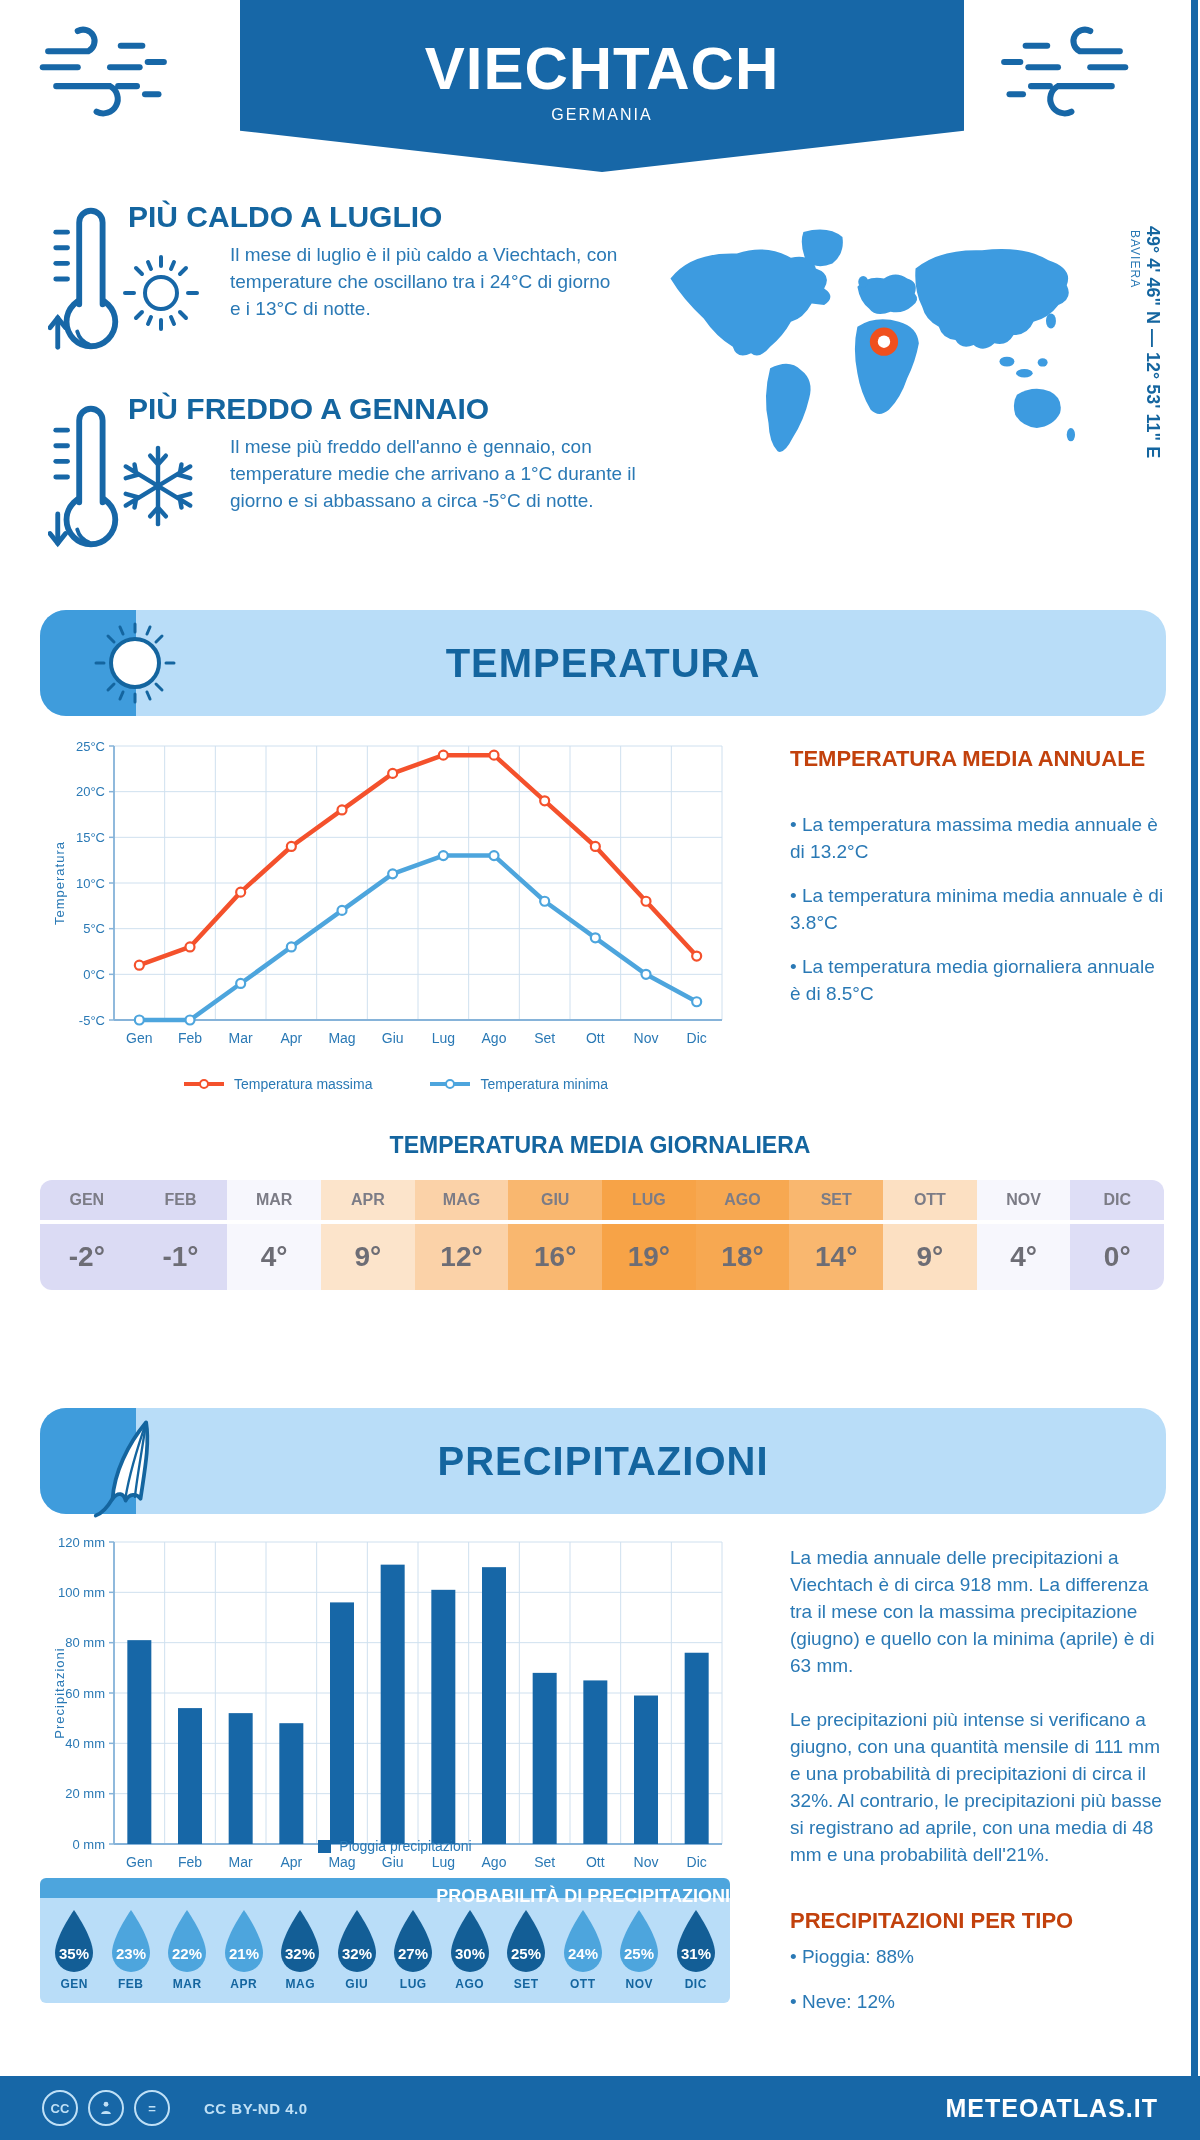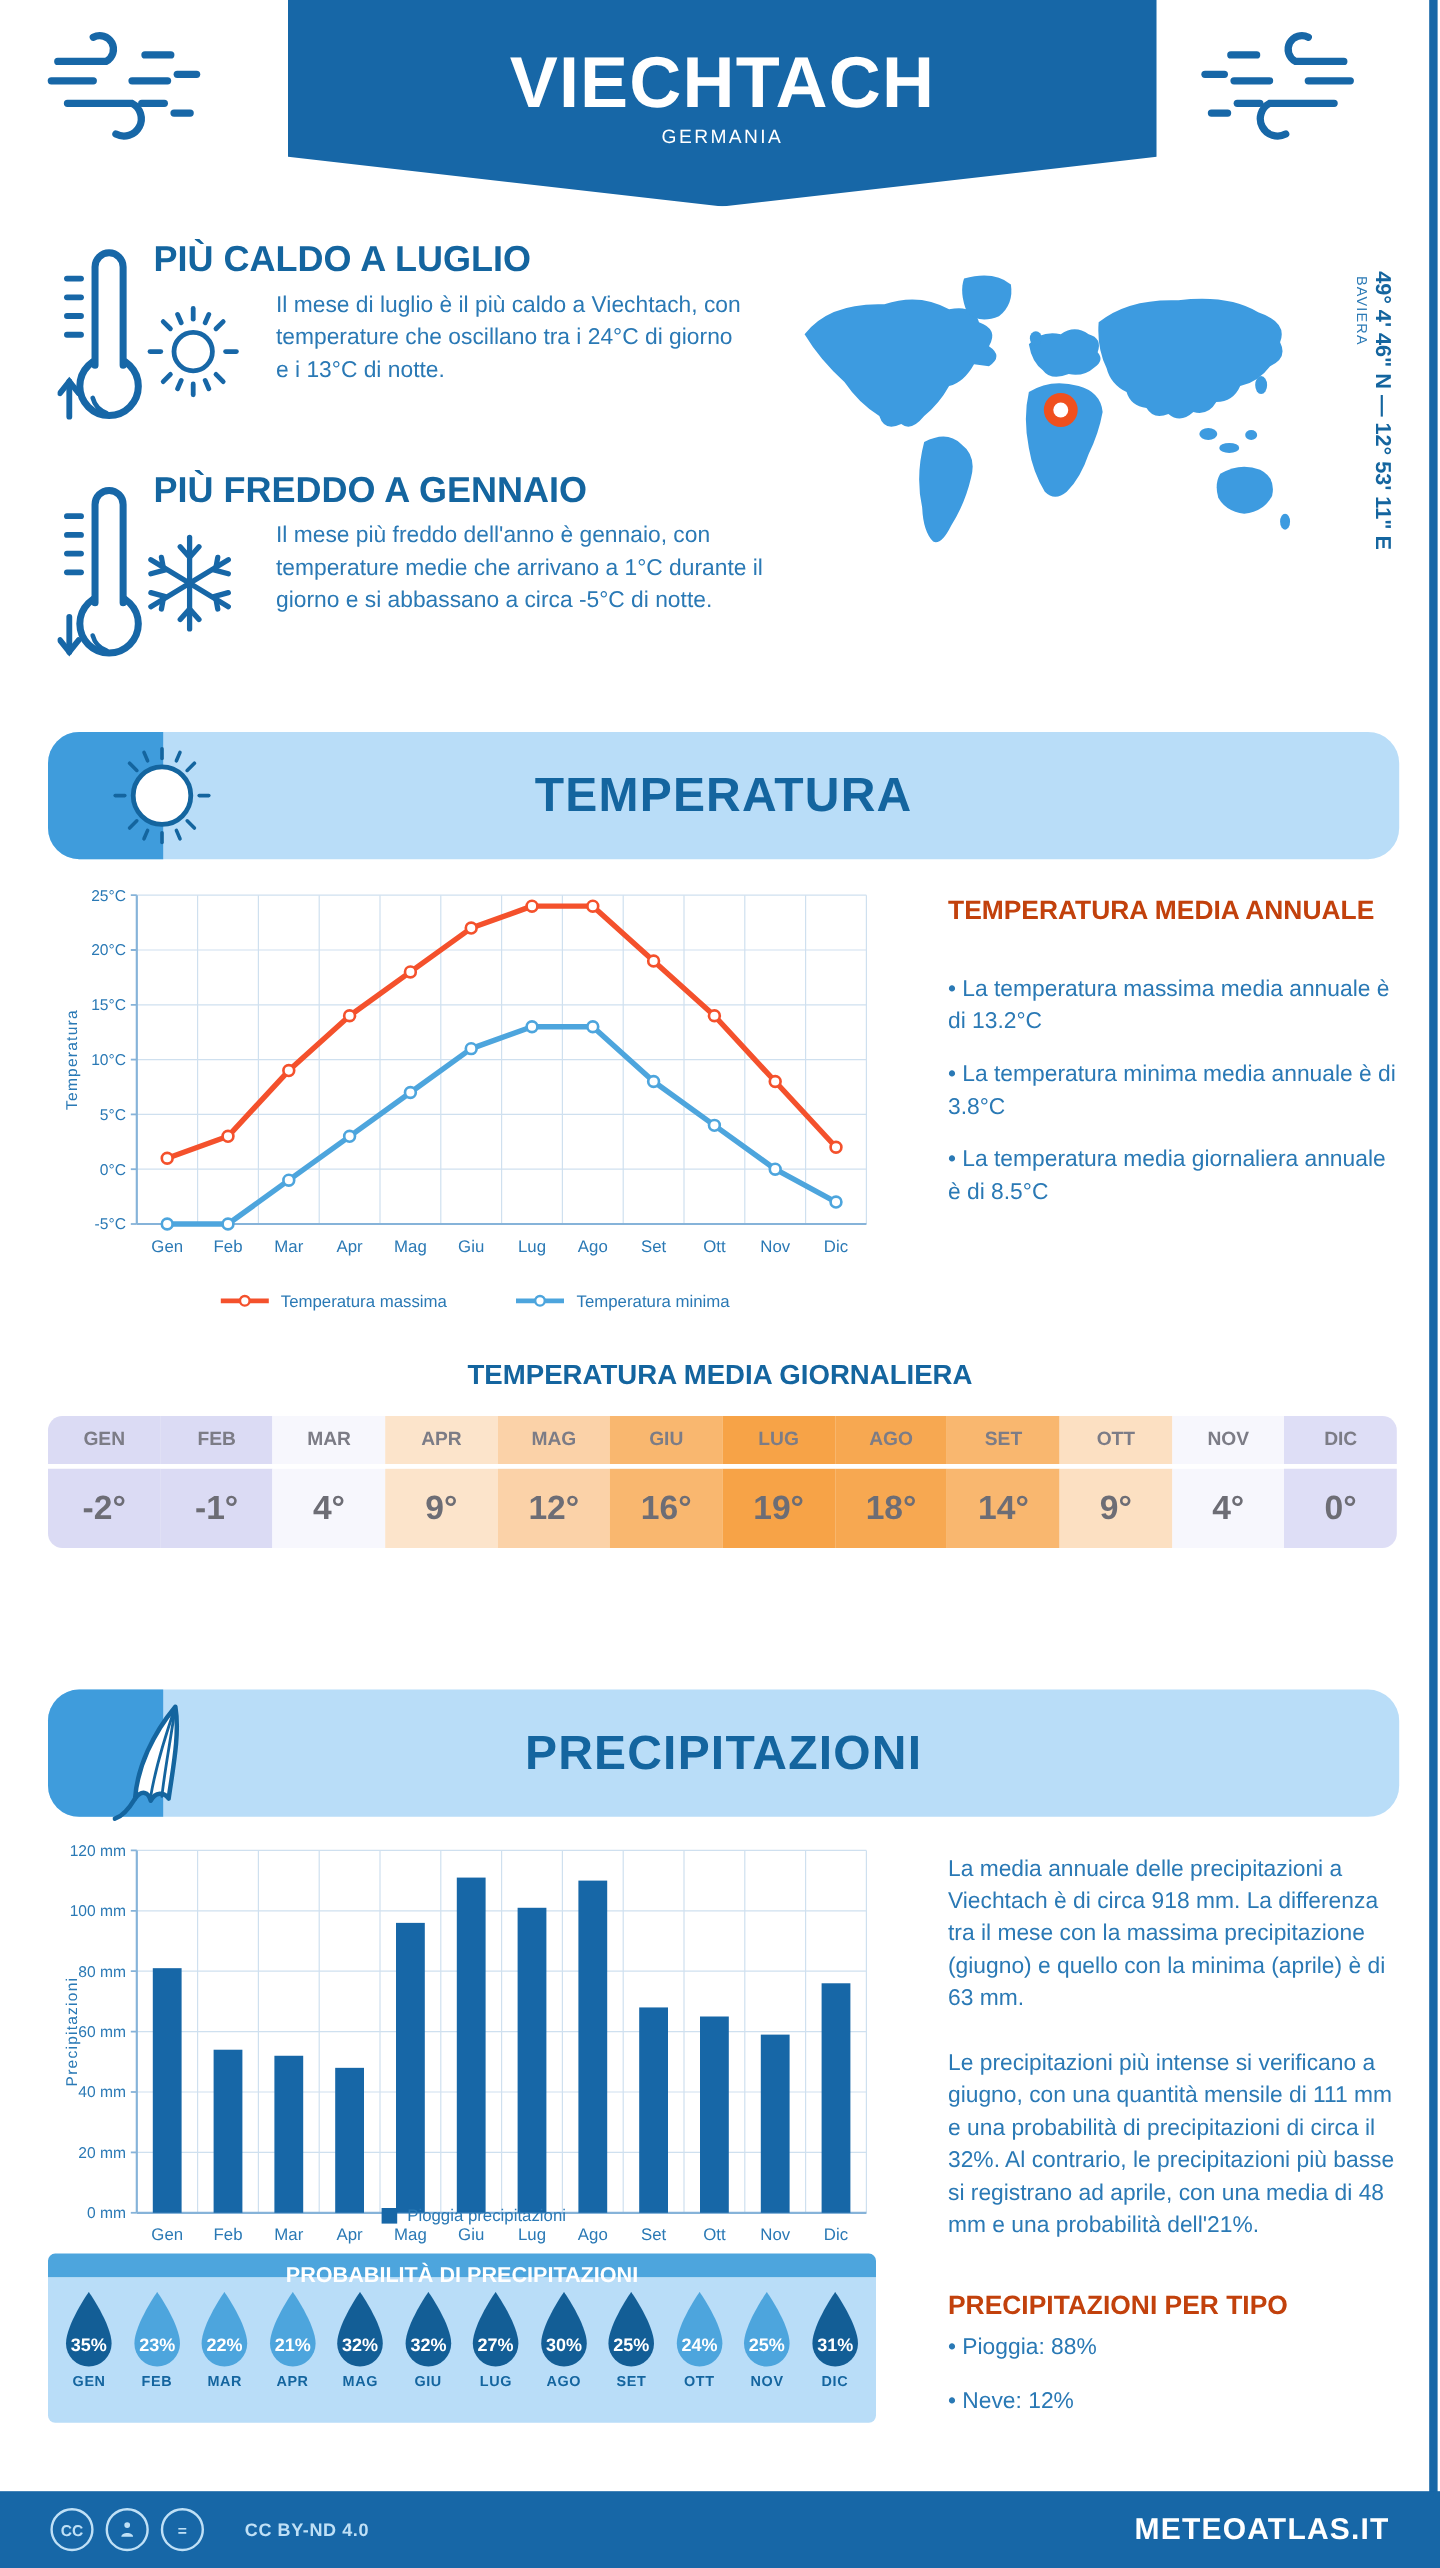--- a/index.html
+++ b/index.html
@@ -48,23 +48,23 @@
   .mcol:last-child .mval{border-bottom-right-radius:12px;}
 
   
   .legend-row{display:flex;justify-content:center;align-items:center;gap:56px;
               font-size:14px;color:#2a79b5;}
   .legend-item{display:flex;align-items:center;gap:8px;}
   .legend-sq{width:13px;height:13px;background:#1767a7;display:inline-block;}
 
   
   .prob-box{left:40px;top:1878px;width:690px;}
-  .prob-head{background:#4da5dd;color:#fff;font-weight:bold;font-size:18px;text-align:center;
+  .prob-head{background:#4da5dd;color:#fff;font-weight:bold;font-size:18px;text-align:right;
              height:20px;line-height:36px;border-radius:6px 6px 0 0;}
-  .prob-body{background:#b9ddf8;border-radius:0 0 6px 6px;display:flex;padding:10px 6px 28px 6px;}
+  .prob-body{background:#b9ddf8;border-radius:0 0 6px 6px;display:flex;padding:10px 6px 12px 6px;}
   .drop-col{flex:1;display:flex;flex-direction:column;align-items:center;}
   .drop-month{font-size:12px;font-weight:bold;color:#14659f;margin-top:3px;letter-spacing:.5px;}
 
   
   .footer{left:0;top:2076px;width:1200px;height:64px;background:#1767a7;display:flex;
           align-items:center;justify-content:space-between;padding:0 42px;box-sizing:border-box;}
   .cc-group{display:flex;align-items:center;gap:10px;}
   .cc-circle{width:32px;height:32px;border:2.5px solid #bfe0f6;border-radius:50%;color:#bfe0f6;
              display:flex;align-items:center;justify-content:center;font-weight:bold;font-size:13px;}
   .cc-label{color:#bfe0f6;font-weight:bold;font-size:15px;letter-spacing:.5px;margin-left:24px;}

